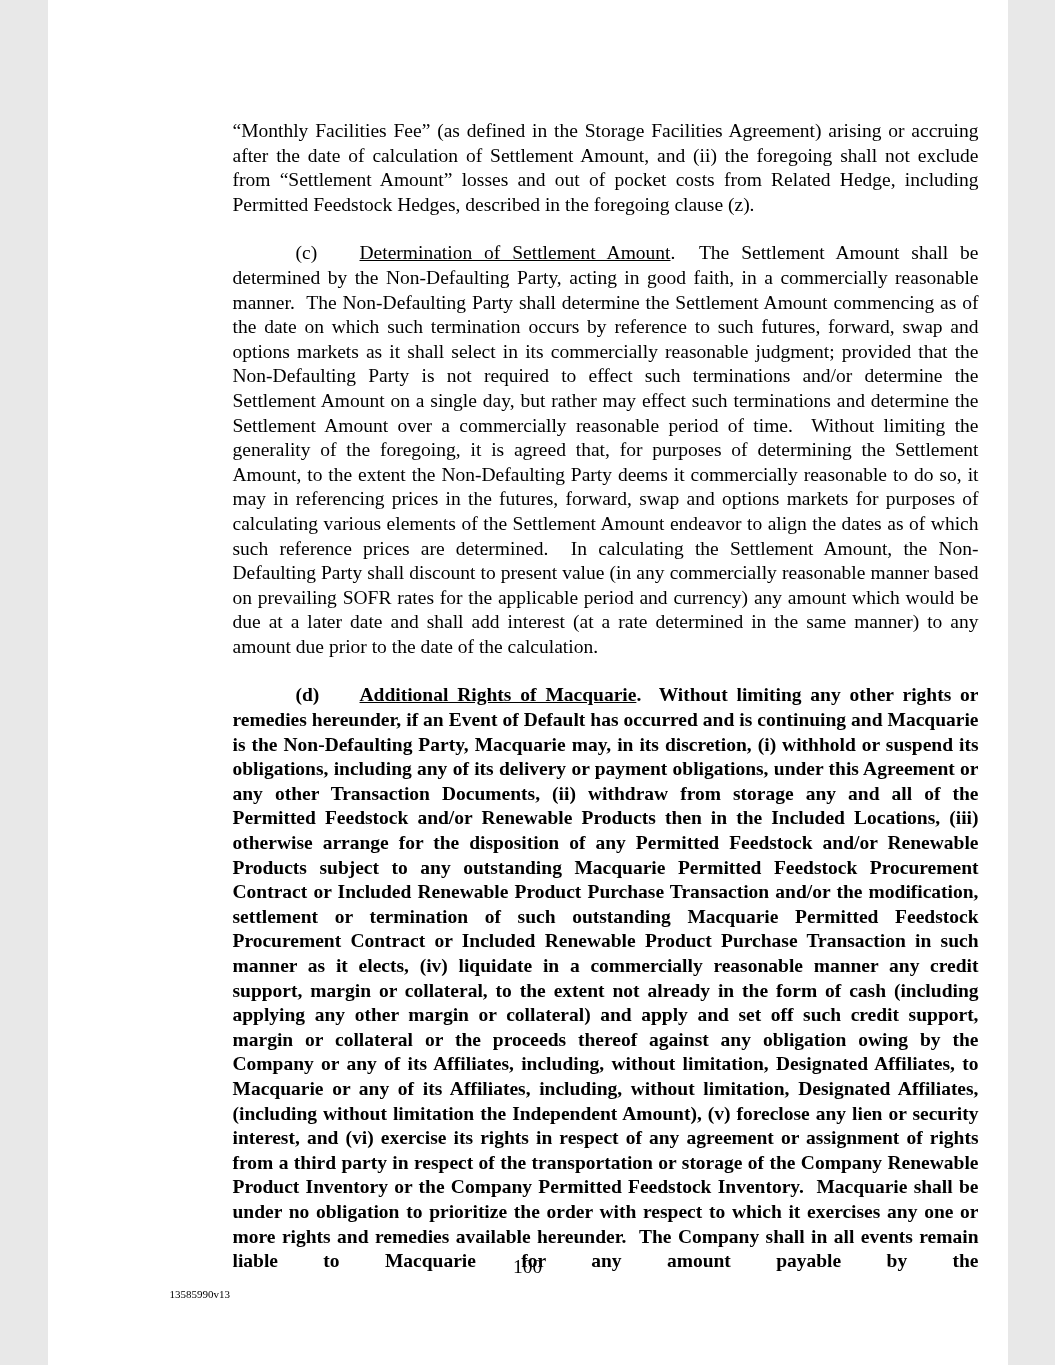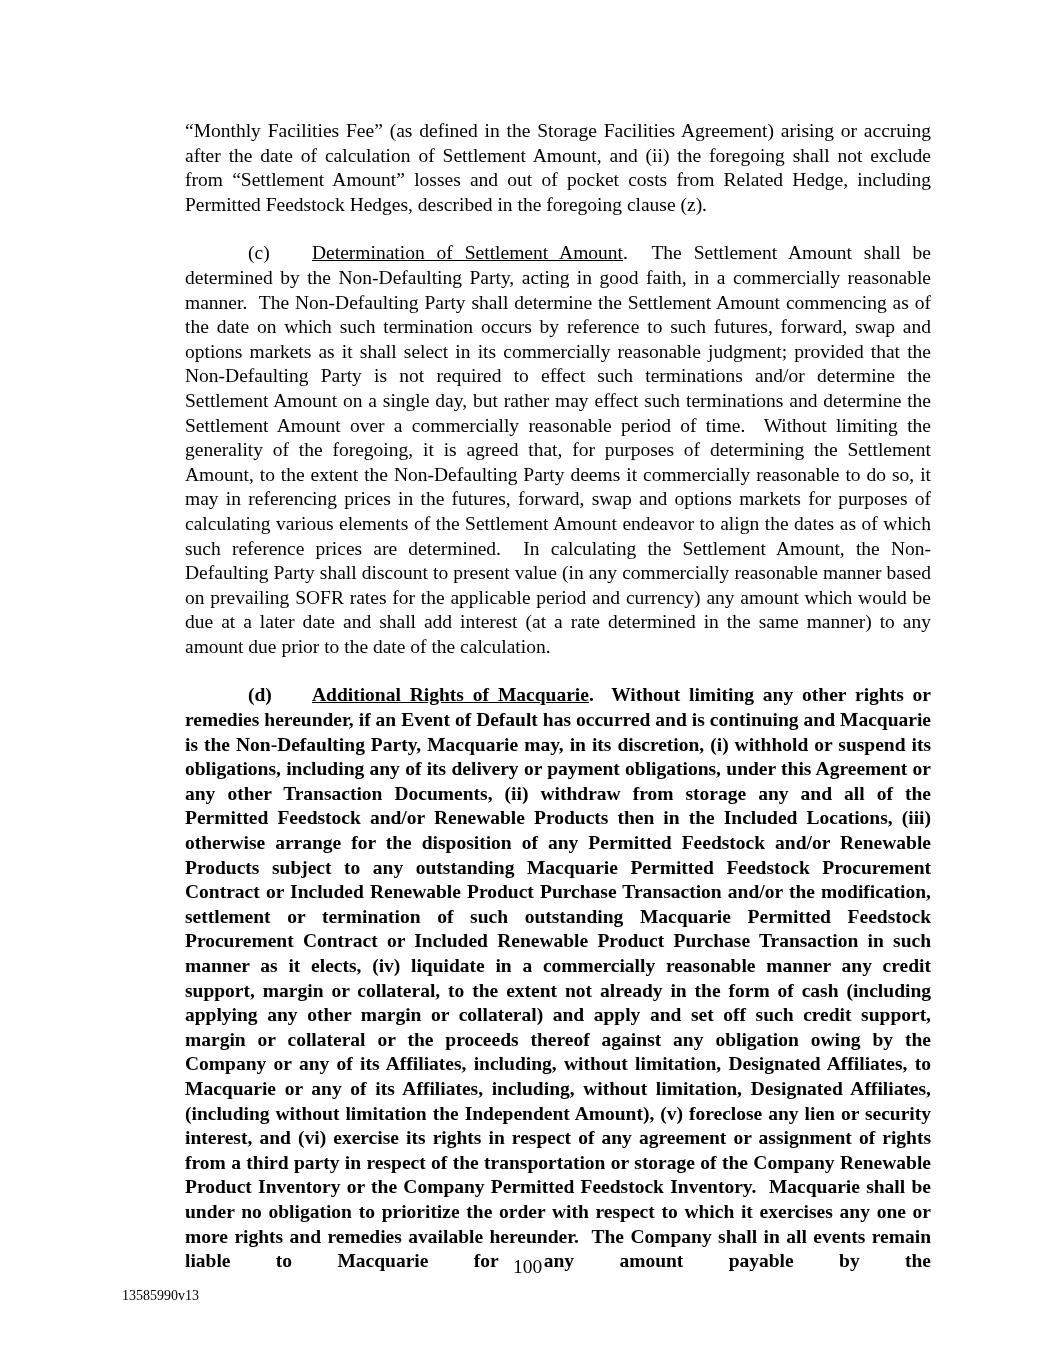--- a/index.html
+++ b/index.html
@@ -2,21 +2,21 @@
 <html><head>
 <meta charset="utf-8">
 <style>
   html, body {
     margin: 0;
     padding: 0;
     background: #e8e8e8;
   }
   .page {
     position: relative;
-    width: 1055px;
+    width: 960px;
     height: 1365px;
     margin: 0 auto;
     background: #ffffff;
     font-family: "Liberation Serif", "DejaVu Serif", serif;
     color: #000000;
     overflow: hidden;
   }
   .content {
     position: absolute;
     left: 185px;
@@ -50,21 +50,21 @@
     top: 1256px;
     left: 0;
     width: 100%;
     text-align: center;
     font-size: 19.5px;
   }
   .footer-id {
     position: absolute;
     left: 122px;
     top: 1288px;
-    font-size: 14px;
+    font-size: 11px;
   }
 </style>
 </head>
 <body>
 
 <div class="page">
   <div class="content">
     <p class="para"><span>“Monthly Facilities Fee” (as defined in the Storage Facilities Agreement) arising or accruing after the date of calculation of Settlement Amount, and (ii) the foregoing shall not exclude from “Settlement Amount” losses and out of pocket costs from Related Hedge, including Permitted Feedstock Hedges, described in the foregoing clause (z).</span></p>
     <p class="para labeled"><span class="para-label">(c)</span><span class="para-heading">Determination of Settlement Amount</span><span>.  The Settlement Amount shall be determined by the Non-Defaulting Party, acting in good faith, in a commercially reasonable manner.  The Non-Defaulting Party shall determine the Settlement Amount commencing as of the date on which such termination occurs by reference to such futures, forward, swap and options markets as it shall select in its commercially reasonable judgment; provided that the Non-Defaulting Party is not required to effect such terminations and/or determine the Settlement Amount on a single day, but rather may effect such terminations and determine the Settlement Amount over a commercially reasonable period of time.  Without limiting the generality of the foregoing, it is agreed that, for purposes of determining the Settlement Amount, to the extent the Non-Defaulting Party deems it commercially reasonable to do so, it may in referencing prices in the futures, forward, swap and options markets for purposes of calculating various elements of the Settlement Amount endeavor to align the dates as of which such reference prices are determined.  In calculating the Settlement Amount, the Non-Defaulting Party shall discount to present value (in any commercially reasonable manner based on prevailing SOFR rates for the applicable period and currency) any amount which would be due at a later date and shall add interest (at a rate determined in the same manner) to any amount due prior to the date of the calculation.</span></p>
     <p class="para labeled continued"><span class="para-label">(d)</span><span class="para-heading">Additional Rights of Macquarie</span><span>.  Without limiting any other rights or remedies hereunder, if an Event of Default has occurred and is continuing and Macquarie is the Non-Defaulting Party, Macquarie may, in its discretion, (i) withhold or suspend its obligations, including any of its delivery or payment obligations, under this Agreement or any other Transaction Documents, (ii) withdraw from storage any and all of the Permitted Feedstock and/or Renewable Products then in the Included Locations, (iii) otherwise arrange for the disposition of any Permitted Feedstock and/or Renewable Products subject to any outstanding Macquarie Permitted Feedstock Procurement Contract or Included Renewable Product Purchase Transaction and/or the modification, settlement or termination of such outstanding Macquarie Permitted Feedstock Procurement Contract or Included Renewable Product Purchase Transaction in such manner as it elects, (iv) liquidate in a commercially reasonable manner any credit support, margin or collateral, to the extent not already in the form of cash (including applying any other margin or collateral) and apply and set off such credit support, margin or collateral or the proceeds thereof against any obligation owing by the Company or any of its Affiliates, including, without limitation, Designated Affiliates, to Macquarie or any of its Affiliates, including, without limitation, Designated Affiliates, (including without limitation the Independent Amount), (v) foreclose any lien or security interest, and (vi) exercise its rights in respect of any agreement or assignment of rights from a third party in respect of the transportation or storage of the Company Renewable Product Inventory or the Company Permitted Feedstock Inventory.  Macquarie shall be under no obligation to prioritize the order with respect to which it exercises any one or more rights and remedies available hereunder.  The Company shall in all events remain liable to Macquarie for any amount payable by the</span></p>

